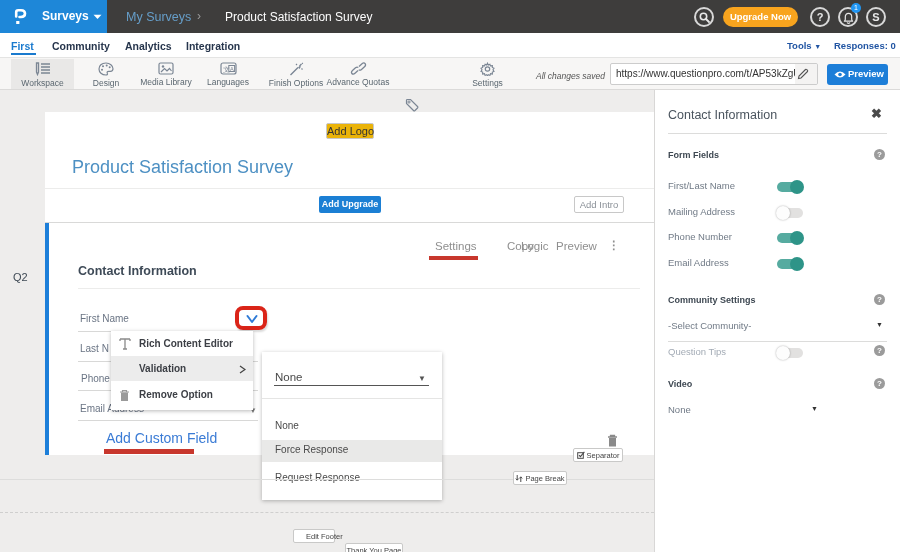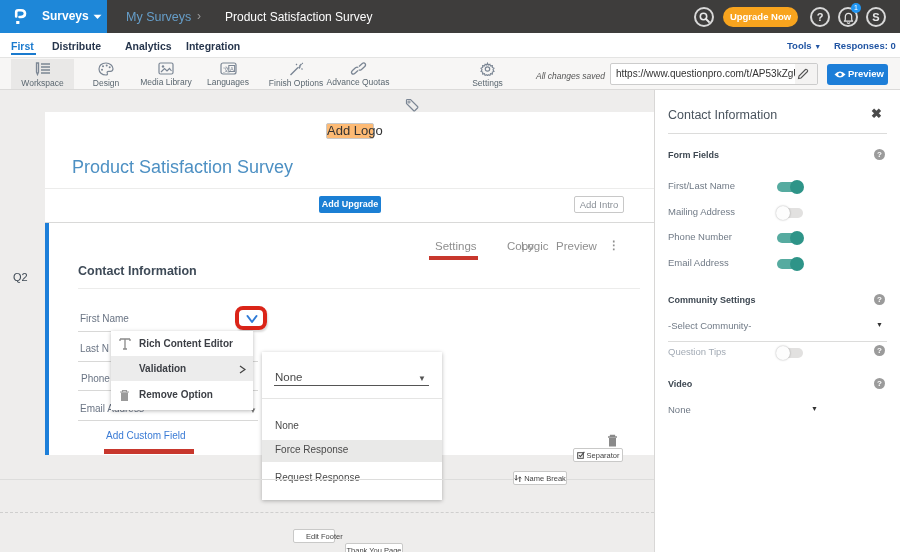--- a/index.html
+++ b/index.html
@@ -33,37 +33,37 @@
 .tbitem svg { margin:3px auto 0; }
 #tb-workspace { background:#e9e8e7; }
 #allsaved { left:536px; top:71px; font-size:8.5px; font-style:italic; color:#555; }
 #urlbox { left:610px; top:63px; width:208px; height:22px; background:#fff; border:1px solid #ccc; border-radius:2px; font-size:10px; color:#333; line-height:20px; padding-left:5px; overflow:hidden; }
 #urlpencil { left:797px; top:68px; }
 #previewbtn { left:827px; top:64px; width:61px; height:21px; background:#1d7ed8; border-radius:3px; }
 #previewbtn span { position:absolute; left:21px; top:4px; color:#fff; font-size:9.5px; font-weight:bold; }
 
 
 #card-top { left:45px; top:112px; width:609px; height:114px; background:#fff; }
-#addlogo { left:326px; top:123px; width:48px; height:16px; background:#fdba74; border:1px solid #c8c8c8; border-radius:2px; font-size:13px; color:#333; text-align:center; line-height:14px; }
+#addlogo { left:326px; top:123px; width:48px; height:16px; background:#eab308; border:1px solid #c8c8c8; border-radius:2px; font-size:11px; color:#333; text-align:center; line-height:14px; }
 #title { left:72px; top:157px; font-size:18px; color:#4d90c3; }
 #titleline { left:45px; top:188px; width:609px; height:1px; background:#ececeb; }
 #addquestion { left:319px; top:196px; width:62px; height:17px; background:#1b7fd4; border-radius:2px; color:#fff; font-size:9px; font-weight:bold; text-align:center; line-height:17px; }
 #addintro { left:574px; top:196px; width:50px; height:17px; background:#fff; border:1px solid #c8c8c8; border-radius:2px; color:#8b9198; font-size:9.5px; text-align:center; line-height:15px; }
 
 
 #qblock { left:45px; top:223px; width:609px; height:232px; background:#fff; border-left:4px solid #1d7fd9; }
 #q2 { left:13px; top:271px; font-size:11px; color:#3f4a55; }
 .qtab { top:240px; font-size:11.5px; color:#8f8f8f; }
 #redbar-settings { left:429px; top:256px; width:49px; height:4px; background:#c8372d; }
 #qheading { left:78px; top:264px; font-size:12.5px; font-weight:bold; color:#3e4a57; }
 #qheadline { left:78px; top:288px; width:562px; height:1px; background:#ececeb; }
 .fieldlabel { font-size:10px; color:#6a7484; }
 .fieldline { height:1px; background:#d8d8d7; }
 #redoval { left:235px; top:306px; width:32px; height:24px; border:4px solid #da2418; border-radius:8px; background:transparent; box-shadow:1px 2px 2px rgba(0,0,0,0.15); }
-#addcustom { left:106px; top:430px; font-size:10px; color:#3a7bd5; }
+#addcustom { left:106px; top:430px; font-size:14px; color:#3a7bd5; }
 #redbar-custom { left:104px; top:449px; width:90px; height:5px; background:#c8372d; }
 
 
 #menu { left:111px; top:331px; width:142px; height:79px; background:#fff; box-shadow:0 1px 4px rgba(0,0,0,0.28); }
 .mitem { font-size:10px; font-weight:bold; color:#3c3f45; }
 #m-validation { left:0; top:25px; width:142px; height:25px; background:#ececec; }
 
 
 #submenu { left:262px; top:352px; width:180px; height:148px; background:#fff; box-shadow:0 1px 4px rgba(0,0,0,0.28); }
 .sitem { font-size:10px; color:#4a4a4a; }
@@ -119,21 +119,21 @@
       <path d="M5.5 1.4 C7.6 1.4 8.7 2.9 8.7 4.8 L8.7 7.2 Q8.7 8.4 9.6 9.2 L1.4 9.2 Q2.3 8.4 2.3 7.2 L2.3 4.8 C2.3 2.9 3.4 1.4 5.5 1.4 Z" fill="none" stroke="#e8e8e8" stroke-width="1.2" stroke-linejoin="round"></path>
       <path d="M4.4 10.8 Q5.5 12 6.6 10.8" fill="none" stroke="#e8e8e8" stroke-width="1.2" stroke-linecap="round"></path>
     </svg>
   </div>
 <div class="abs" id="bellbadge">1</div>
 <div class="abs topcircle" style="left:866px;">S</div>
 
 <div class="abs" id="navrow"></div>
 <div class="abs navtab" style="left:11px;color:#1a7ace;">First</div>
 <div class="abs" id="editline"></div>
-<div class="abs navtab" style="left:52px;">Distribute</div>
+<div class="abs navtab" style="left:52px;">Community</div>
 <div class="abs navtab" style="left:125px;">Analytics</div>
 <div class="abs navtab" style="left:186px;">Integration</div>
 <div class="abs" id="tools">Tools <span style="font-size:7px;">▼</span></div>
 <div class="abs" id="responses">Responses: 0</div>
 
 <div class="abs" id="toolbar"></div>
 <div class="abs tbitem" id="tb-workspace" style="left:11px;width:63px;">
   <svg width="17" height="14" viewBox="0 0 17 14">
       <path d="M2.5 1 L2.5 10 L3.5 12.5 L4.5 10 L4.5 1 Z M7 2 L16 2 M7 5 L16 5 M7 8 L16 8 M7 11 L16 11" fill="none" stroke="#7b8694" stroke-width="1.3"></path>
     </svg>
@@ -275,21 +275,21 @@
   <div class="abs sitem" style="left:13px;top:92px;">Force Response</div>
   <div class="abs sitem" style="left:13px;top:120px;">Request Response</div>
 </div>
 
 <div class="abs" id="belowline"></div>
 <div class="abs smallbtn" style="left:513px;top:471px;width:54px;height:14px;display:flex;align-items:center;justify-content:center;">
     <svg width="8" height="9" viewBox="0 0 8 9" style="margin-right:2px;">
       <path d="M2.2 1 L2.2 6 M0.8 4.6 L2.2 6.2 L3.6 4.6" fill="none" stroke="#4a4a4a" stroke-width="1"></path>
       <path d="M5.8 8 L5.8 3 M4.4 4.4 L5.8 2.8 L7.2 4.4" fill="none" stroke="#4a4a4a" stroke-width="1"></path>
     </svg>
-    <span style="font-size:7.5px;">Name Break</span>
+    <span style="font-size:7.5px;">Page Break</span>
   </div>
 <div class="abs smallbtn" style="left:573px;top:448px;width:50px;height:14px;display:flex;align-items:center;justify-content:center;">
     <svg width="8" height="8" viewBox="0 0 8 8" style="margin-right:2px;">
       <rect x="0.7" y="1.7" width="5.6" height="5.6" fill="none" stroke="#4a4a4a" stroke-width="1"></rect>
       <path d="M2 4.2 L3.4 5.6 L7.4 0.8" fill="none" stroke="#4a4a4a" stroke-width="1.1"></path>
     </svg>
     <span style="font-size:7.5px;">Separator</span>
   </div>
 <div class="abs" id="dashline"></div>
 <div class="abs smallbtn" style="left:293px;top:529px;width:42px;height:14px;line-height:13px;font-size:7.5px;padding-left:12px;">Edit Footer</div>

